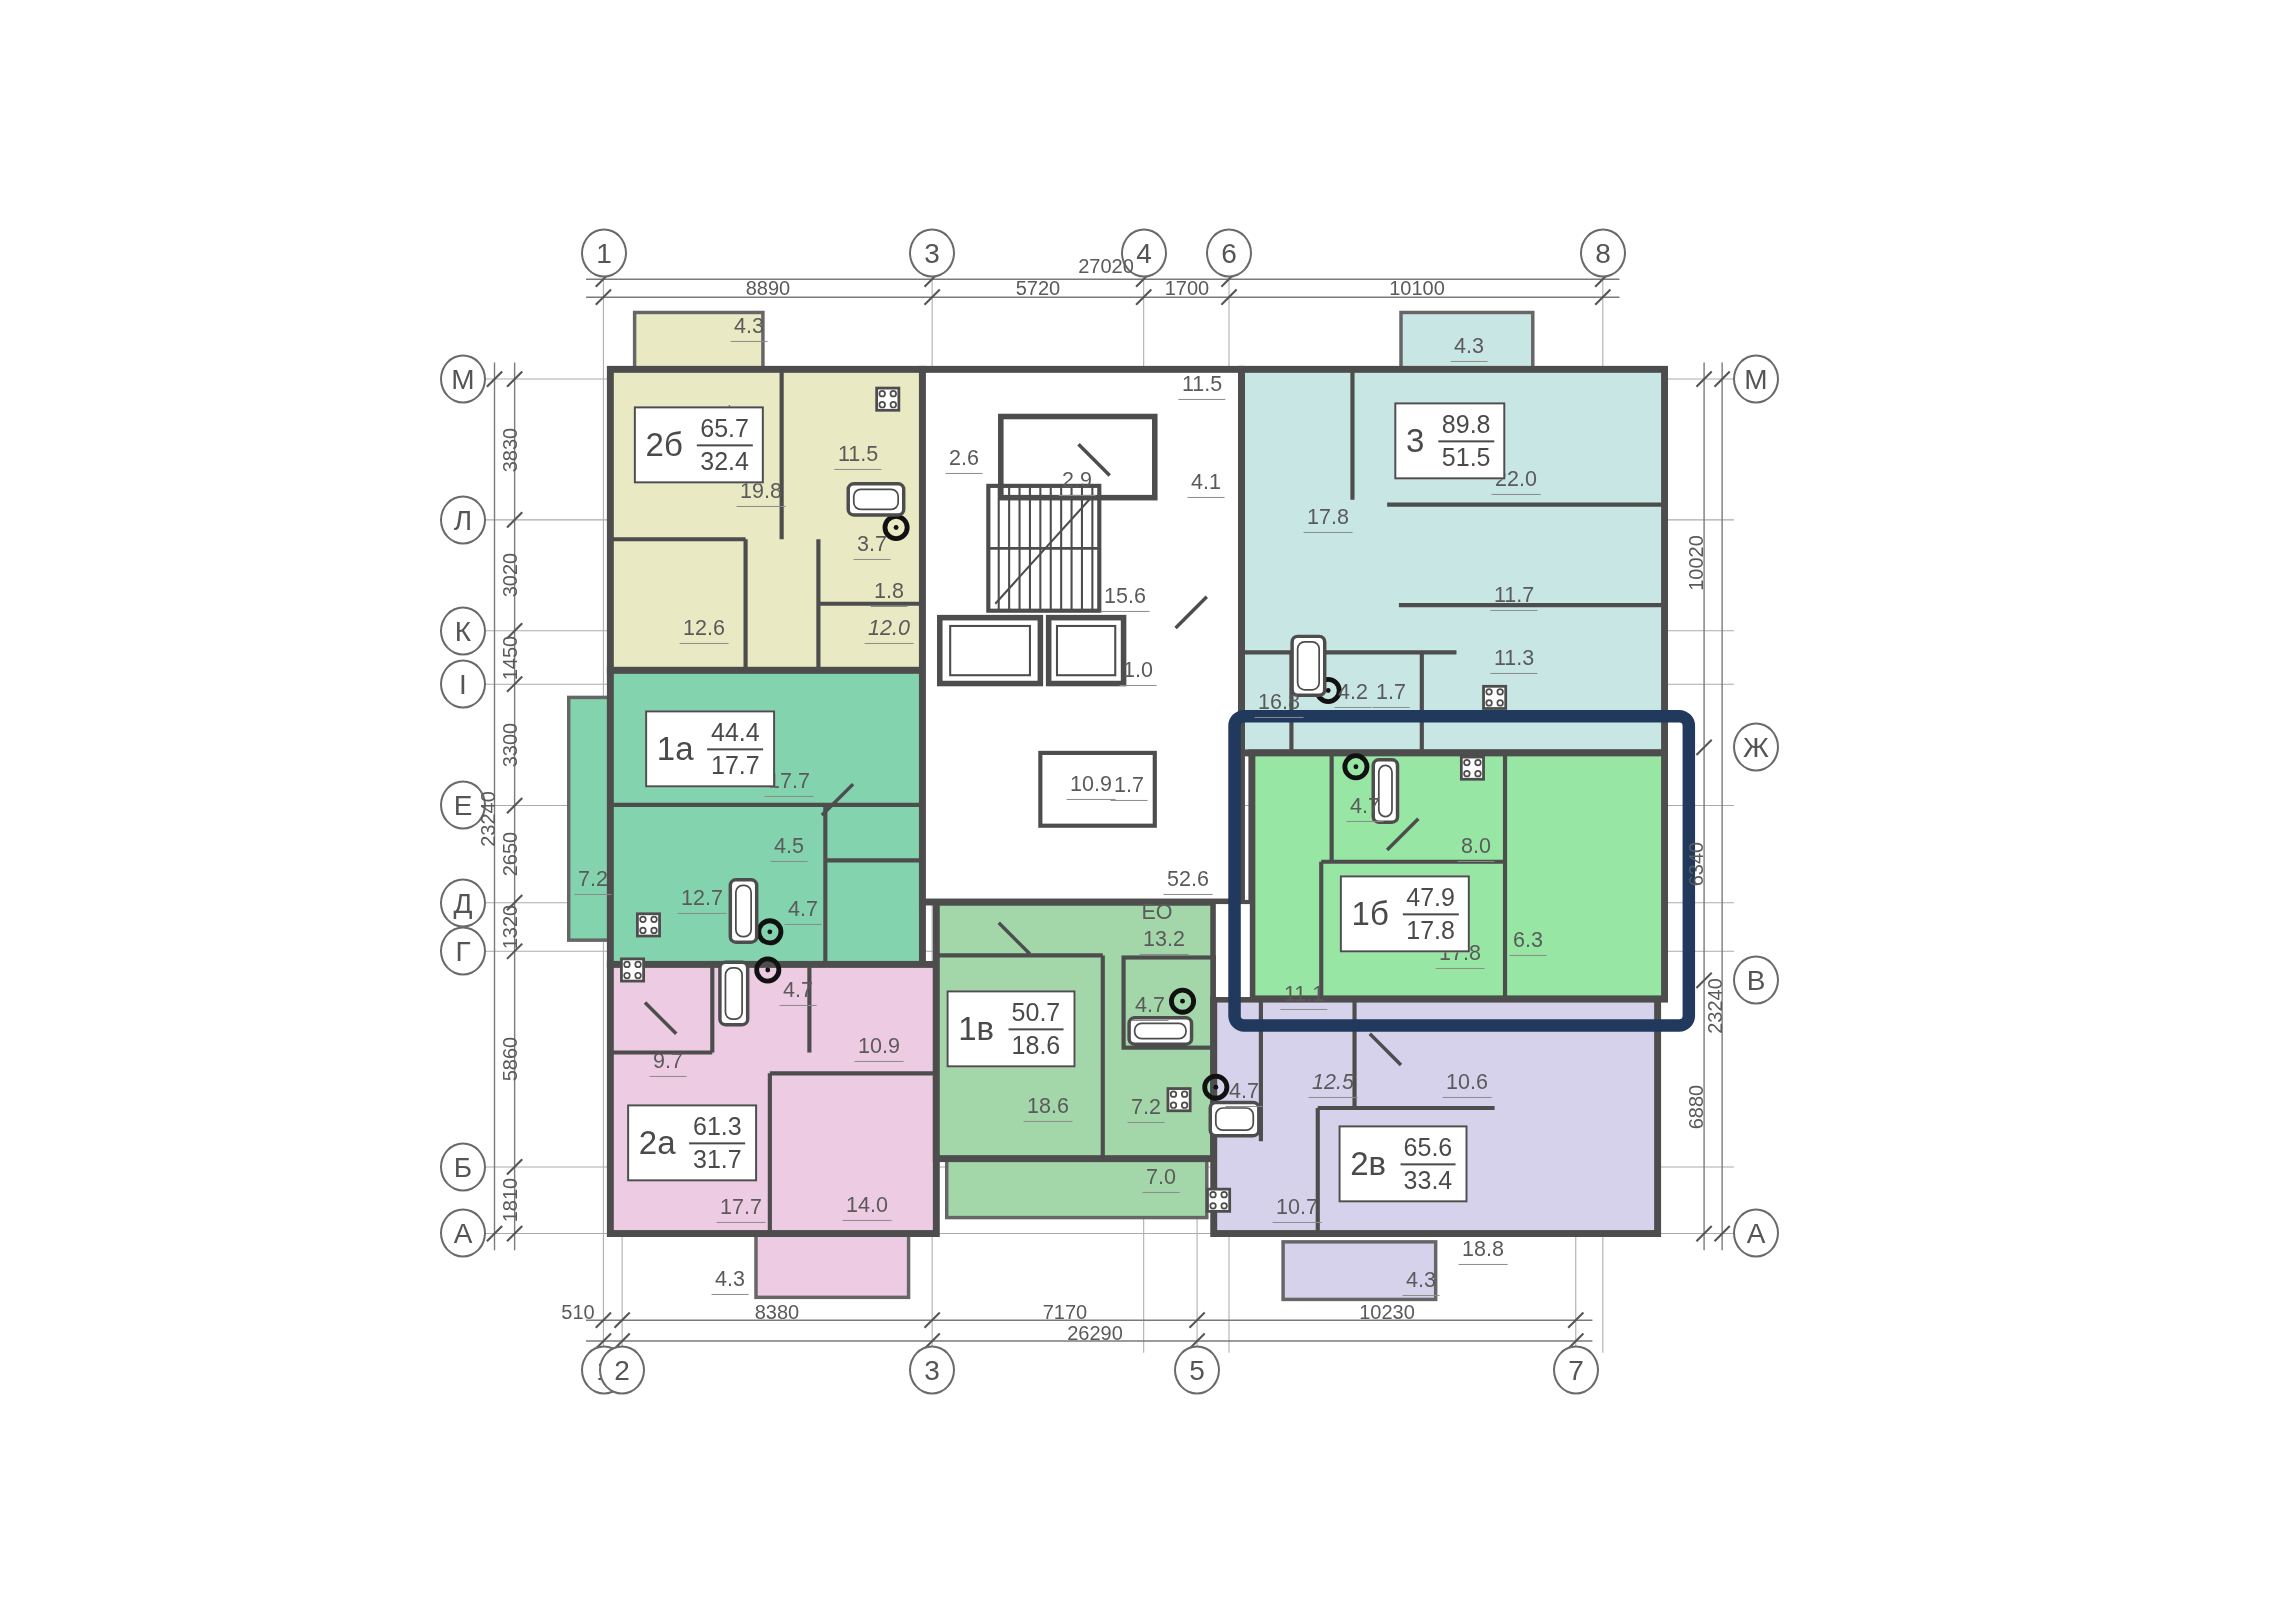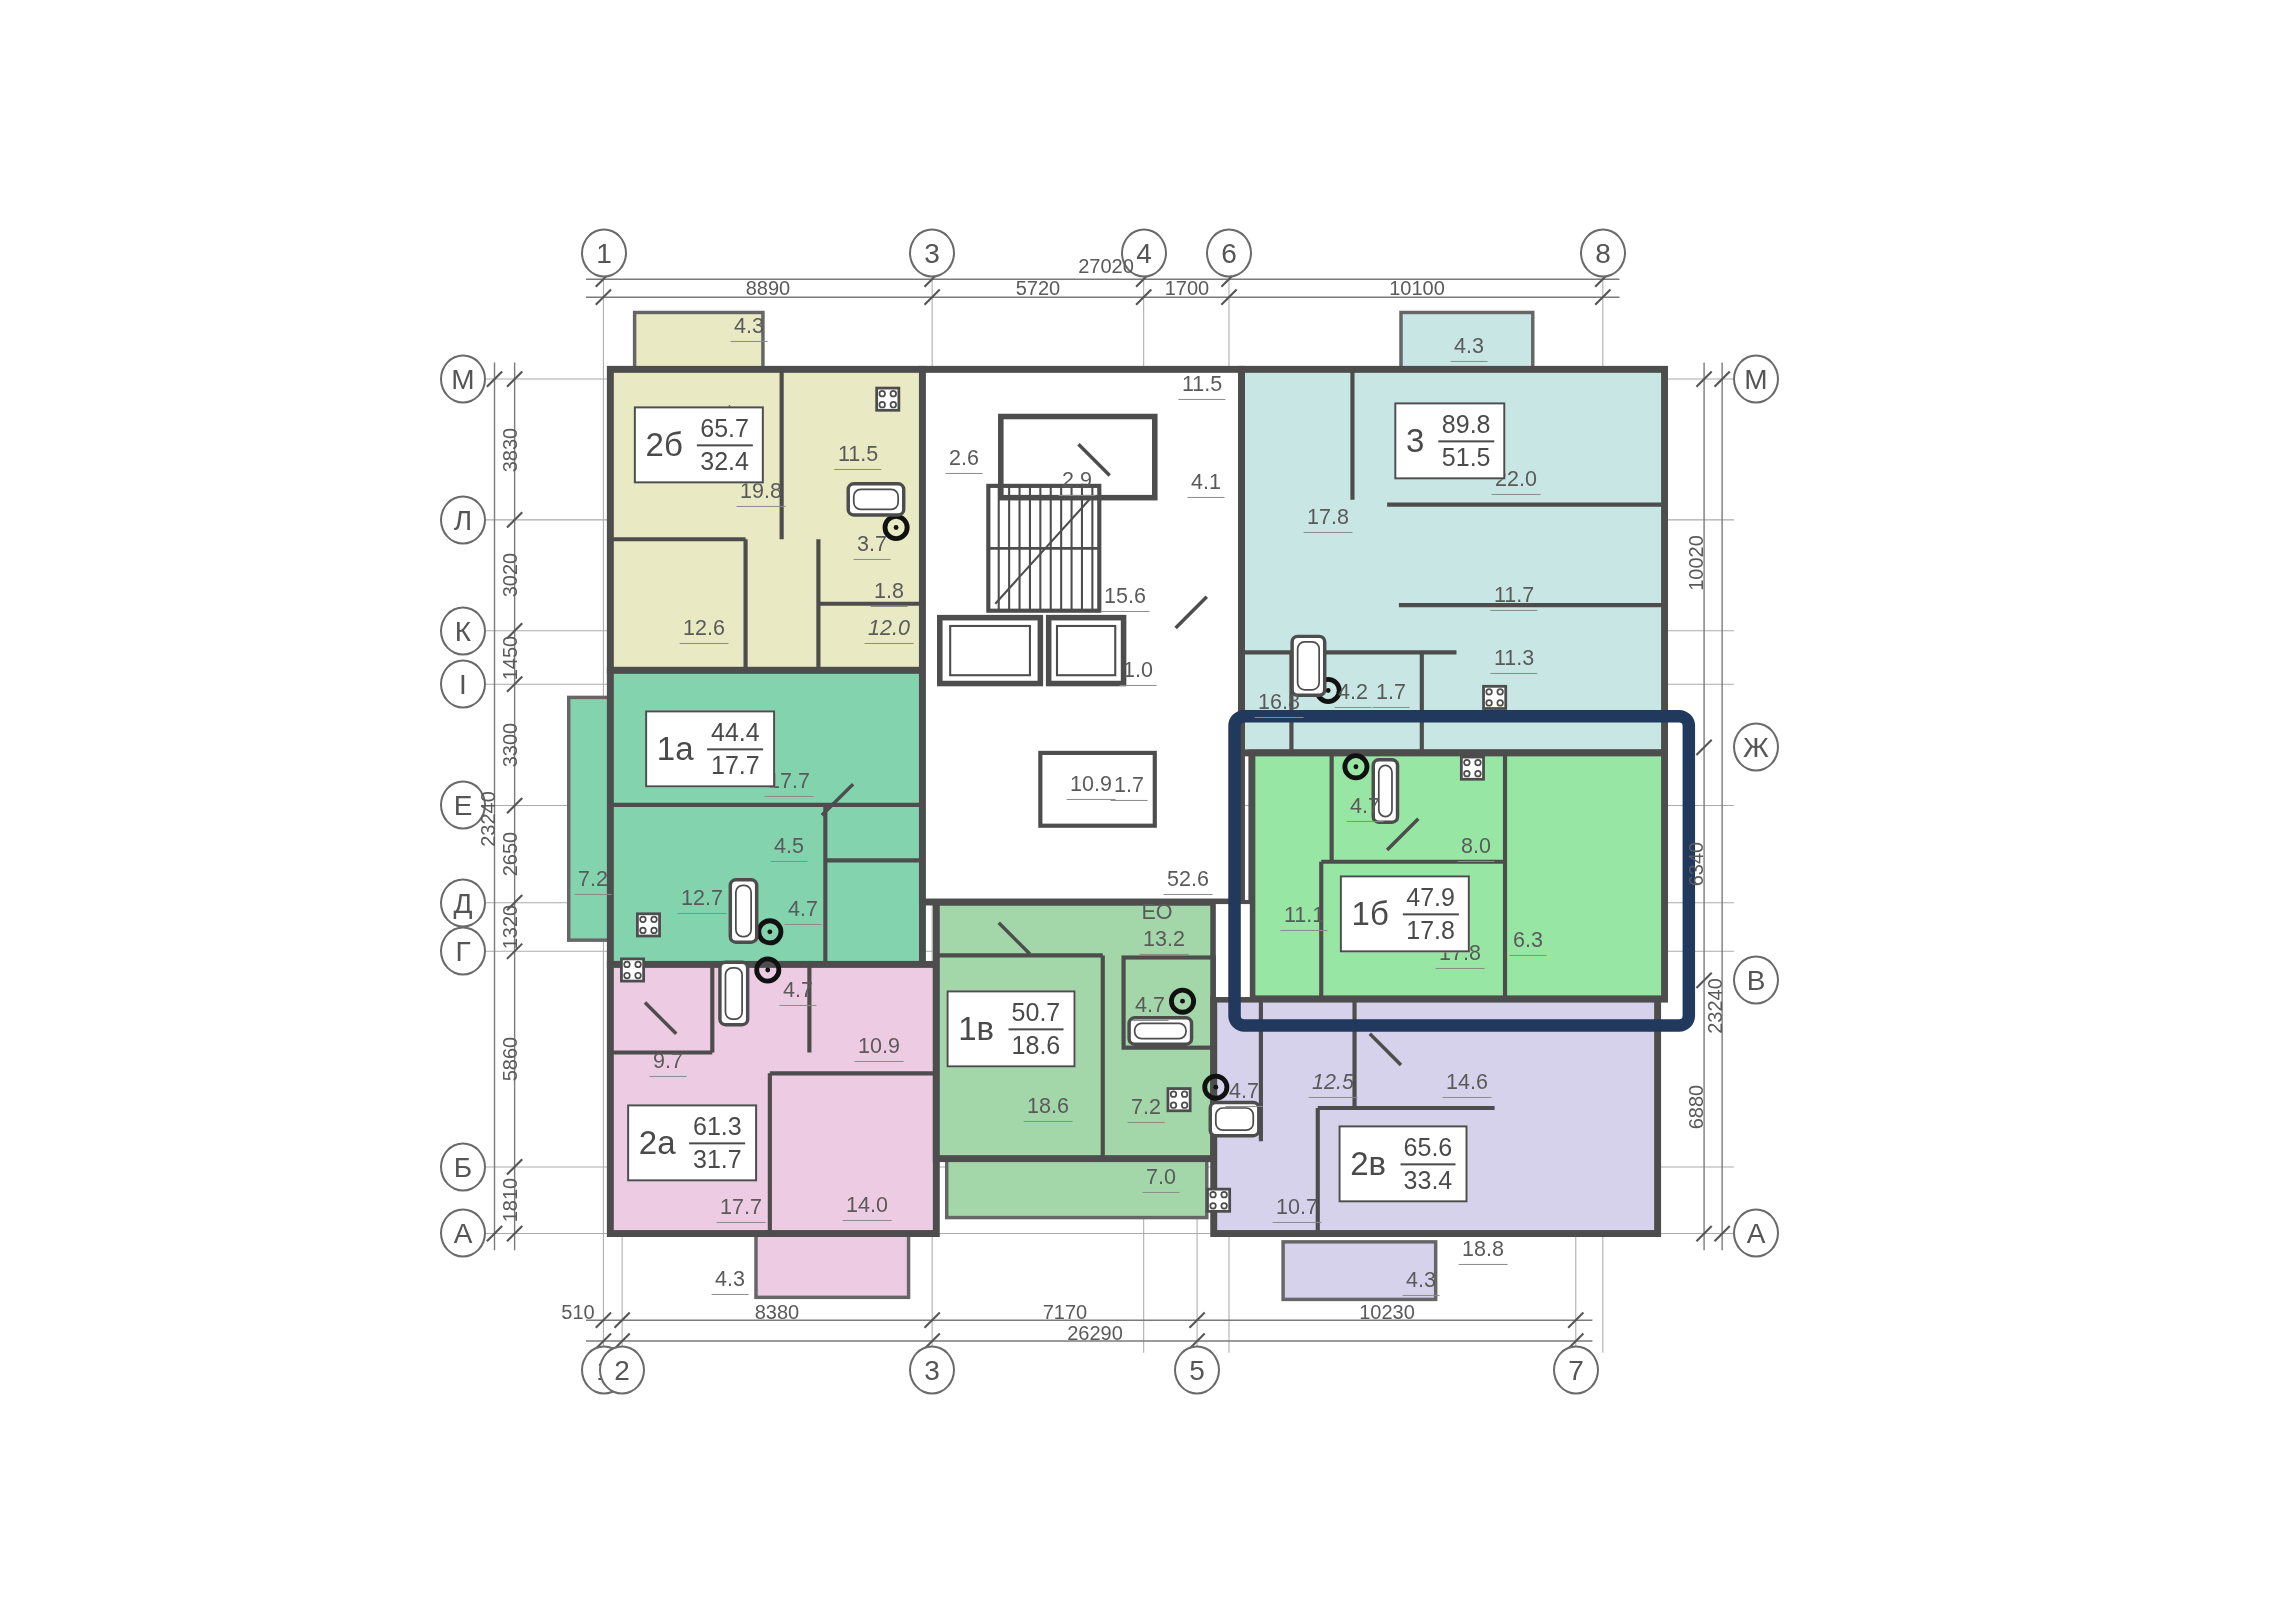--- a/index.html
+++ b/index.html
@@ -322,37 +322,37 @@
       <div class="room-label u" style="left: 1279px; top: 704px;"><span>16.8</span></div>
       <div class="room-label u" style="left: 1353px; top: 694px;"><span>4.2</span></div>
       <div class="room-label u" style="left: 1391px; top: 694px;"><span>1.7</span></div>
       <div class="room-label u" style="left: 789px; top: 783px;"><span>17.7</span></div>
       <div class="room-label u" style="left: 593px; top: 881px;"><span>7.2</span></div>
       <div class="room-label u" style="left: 789px; top: 848px;"><span>4.5</span></div>
       <div class="room-label u" style="left: 702px; top: 900px;"><span>12.7</span></div>
       <div class="room-label u" style="left: 803px; top: 911px;"><span>4.7</span></div>
       <div class="room-label u" style="left: 1365px; top: 808px;"><span>4.7</span></div>
       <div class="room-label u" style="left: 1476px; top: 848px;"><span>8.0</span></div>
-      <div class="room-label u" style="left: 1304px; top: 917px;"><span>11.1</span></div>
+      <div class="room-label u" style="left: 1304px; top: 996px;"><span>11.1</span></div>
       <div class="room-label u" style="left: 1460px; top: 955px;"><span>17.8</span></div>
       <div class="room-label u" style="left: 1528px; top: 942px;"><span>6.3</span></div>
       <div class="room-label u" style="left: 798px; top: 992px;"><span>4.7</span></div>
       <div class="room-label u" style="left: 668px; top: 1063px;"><span>9.7</span></div>
       <div class="room-label u" style="left: 879px; top: 1048px;"><span>10.9</span></div>
       <div class="room-label u" style="left: 741px; top: 1209px;"><span>17.7</span></div>
       <div class="room-label u" style="left: 867px; top: 1207px;"><span>14.0</span></div>
       <div class="room-label u" style="left: 730px; top: 1281px;"><span>4.3</span></div>
       <div class="room-label u" style="left: 1164px; top: 941px;"><span>13.2</span></div>
       <div class="room-label u" style="left: 1150px; top: 1007px;"><span>4.7</span></div>
       <div class="room-label u" style="left: 1048px; top: 1108px;"><span>18.6</span></div>
       <div class="room-label u" style="left: 1146px; top: 1109px;"><span>7.2</span></div>
       <div class="room-label u" style="left: 1161px; top: 1179px;"><span>7.0</span></div>
       <div class="room-label u" style="left: 1244px; top: 1093px;"><span>4.7</span></div>
       <div class="room-label u" style="left: 1333px; top: 1084px; font-style: italic;"><span>12.5</span></div>
-      <div class="room-label u" style="left: 1467px; top: 1084px;"><span>14.6</span></div>
+      <div class="room-label u" style="left: 1467px; top: 1084px;"><span>10.6</span></div>
       <div class="room-label u" style="left: 1297px; top: 1209px;"><span>10.7</span></div>
       <div class="room-label u" style="left: 1469px; top: 1251px; margin-left: 14px;"><span>18.8</span></div>
       <div class="room-label u" style="left: 1421px; top: 1282px;"><span>4.3</span></div>
       <div class="room-label u" style="left: 964px; top: 460px;"><span>2.6</span></div>
       <div class="room-label u" style="left: 1077px; top: 482px;"><span>2.9</span></div>
       <div class="room-label u" style="left: 1202px; top: 386px;"><span>11.5</span></div>
       <div class="room-label u" style="left: 1206px; top: 484px;"><span>4.1</span></div>
       <div class="room-label u" style="left: 1125px; top: 598px;"><span>15.6</span></div>
       <div class="room-label u" style="left: 1138px; top: 672px;"><span>1.0</span></div>
       <div class="room-label u" style="left: 1091px; top: 786px;"><span>10.9</span></div>

